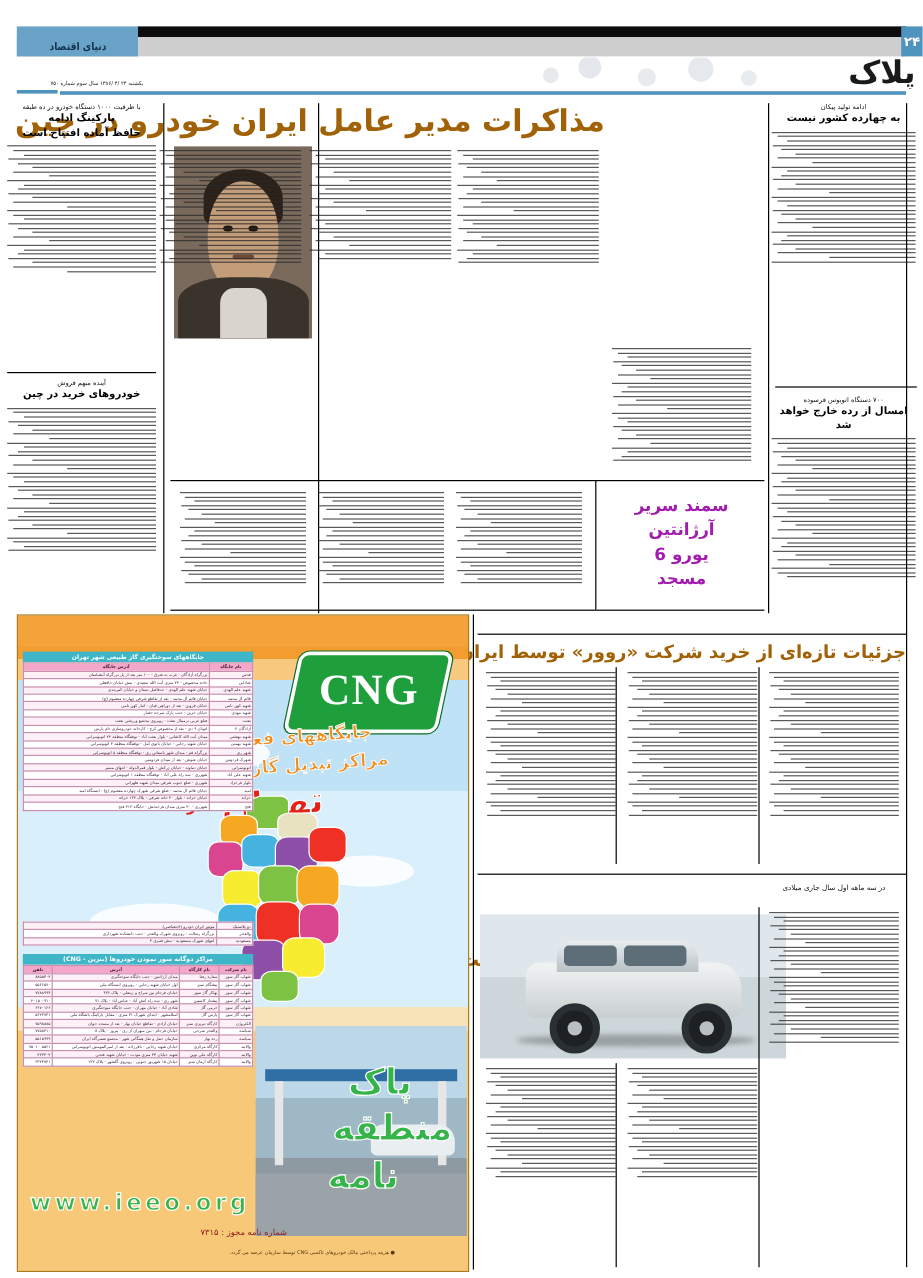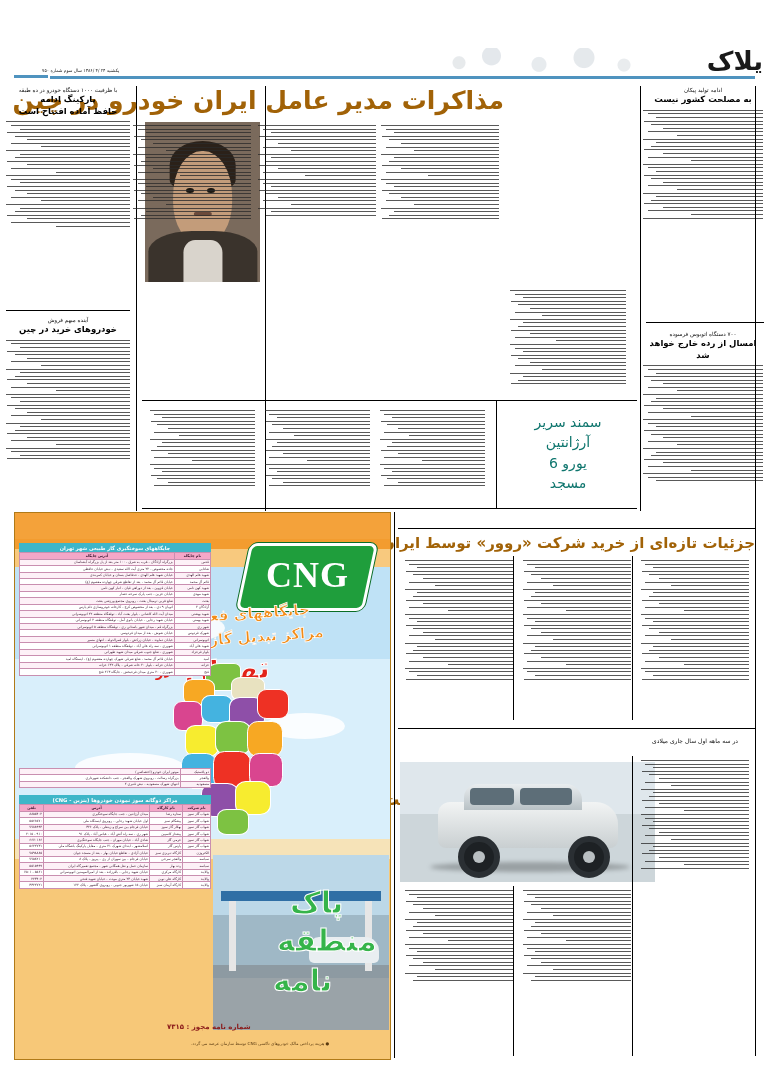--- a/index.html
+++ b/index.html
@@ -60,21 +60,21 @@
   .photo .body{position:absolute;left:50%;bottom:0;transform:translateX(-50%);
      width:95%;height:32%;background:#3a332c;border-radius:40% 40% 0 0;}
   .photo .shirt{position:absolute;left:50%;bottom:0;transform:translateX(-50%);
      width:34%;height:26%;background:#d9d4cc;border-radius:30% 30% 0 0;}
   .photo .mouth{position:absolute;left:50%;top:56%;transform:translateX(-50%);
      width:16%;height:3%;background:#6b4a3a;border-radius:2px;}
   .photo .eyeL,.photo .eyeR{position:absolute;top:41%;width:7%;height:3.5%;background:#1d1913;border-radius:50%;}
   .photo .eyeL{left:36%}.photo .eyeR{left:54%}
 
   
-  .boxhead{position:absolute;font-size:14px;font-weight:normal;text-align:center;line-height:1.45;color:#0f766e;}
+  .boxhead{position:absolute;font-size:14px;font-weight:bold;text-align:center;line-height:1.45;color:#a21caf;}
 
   
   .cng-ad{position:absolute;left:14px;top:512px;width:375px;height:546px;overflow:hidden;
     border:1px solid #b07a18;background:
       linear-gradient(#f4a23a 0 26px,#fbd79a 26px 60px,#cfe8f7 60px 330px,#f7c878 330px 546px);}
   .cng-sky{position:absolute;left:0;top:26px;width:375px;height:320px;
     background:linear-gradient(#f39c2f 0 10px,#f8c97e 10px 28px,#bfe2f6 28px 120px,#d9effb 120px 300px,#f6e3b8 300px 320px);}
   .cloud{position:absolute;background:#fff;border-radius:50%;opacity:.85;}
   .cng-badge{position:absolute;left:228px;top:30px;width:122px;height:62px;
     background:#1f9e3c;transform:skewX(-12deg);border:3px solid #fff;border-radius:8px;
@@ -99,21 +99,21 @@
   .tbl2-title{background:#3fb6c8;color:#fff;font-size:5.2px;font-weight:bold;text-align:center;padding:1.5px;}
   .station-img{position:absolute;left:198px;top:342px;width:176px;height:175px;
     background:linear-gradient(#bcd8e8 0 60px,#9fb8c6 60px 110px,#8d9aa2 110px 175px);overflow:hidden;}
   .si-roof{position:absolute;left:8px;top:36px;width:160px;height:10px;background:#2f6fa5;}
   .si-post{position:absolute;top:46px;width:7px;height:70px;background:#e6e6e6;}
   .si-ground{position:absolute;left:0;bottom:0;width:176px;height:52px;background:#9aa3a8;}
   .si-car{position:absolute;left:96px;top:82px;width:70px;height:26px;background:#e9eef1;border-radius:10px 14px 5px 5px;}
   .big-green{position:absolute;font-weight:bold;color:#35b44a;-webkit-text-stroke:1px #fff;}
   .ieeo{position:absolute;left:8px;top:968px;}
   .ad-note{position:absolute;font-size:4.2px;color:#5a3a10;}
-  .permit{position:absolute;font-size:7px;font-weight:bold;color:#8b1a1a;}
+  .permit{position:absolute;font-size:7px;font-weight:normal;color:#8b1a1a;}
 
   
   .ford{position:absolute;left:400px;top:762px;width:255px;height:120px;
     background:linear-gradient(#dfe7ec 0 52px,#cdd6da 52px 120px);overflow:hidden;border:0;}
   .ford .suv-body{position:absolute;left:38px;top:40px;width:180px;height:46px;
     background:linear-gradient(#f2f4f4,#c9cfd1);border-radius:12px 22px 8px 8px;}
   .ford .suv-cab{position:absolute;left:64px;top:22px;width:118px;height:26px;
     background:linear-gradient(#e9edef,#b8c1c5);border-radius:14px 16px 0 0;}
   .ford .glass{position:absolute;top:26px;height:17px;background:#5d6e78;border-radius:4px;}
   .ford .wheel{position:absolute;top:74px;width:30px;height:30px;border-radius:50%;
@@ -121,20 +121,28 @@
   .ford .hub{position:absolute;left:50%;top:50%;transform:translate(-50%,-50%);
     width:12px;height:12px;border-radius:50%;background:#b9bfc2;}
   .ford .shadow{position:absolute;left:30px;top:100px;width:200px;height:10px;
     background:rgba(0,0,0,.25);border-radius:50%;filter:blur(2px);}
 </style>
 </head>
 <body>
 
 <div class="page">
 
+  <div class="masthead">
+    <div class="mast-black"></div>
+    <div class="mast-grey"></div>
+    <div class="mast-logo">
+      <span>دنیای اقتصاد</span>
+    </div>
+    <div class="pagenum">۲۴</div>
+  </div>
 
   <div class="section-band">
     <div class="globe"></div>
     <div class="section-title">پلاک</div>
   </div>
   <div class="dash-left"></div>
   <div class="dateline">یکشنبه ۲۴ /۴ /۱۳۸۶ سال سوم شماره ۷۵۰</div>
   <div class="rule-blue" style="left:50px;width:705px;"></div>
 
   <div class="vline" style="left:136px;top:86px;height:425px;"></div>
@@ -148,21 +156,21 @@
     <div class="face"></div>
     <div class="eyeL"></div>
     <div class="eyeR"></div>
     <div class="mouth"></div>
     <div class="body"></div>
     <div class="shirt"></div>
   </div>
 
   <div class="col" style="right:6px;top:86px;width:120px;">
     <div class="kicker">ادامه تولید پیکان</div>
-    <div class="hl-small" style="margin-bottom:4px;">به مصلحت کشور نیست</div>
+    <div class="hl-small" style="margin-bottom:4px;">به چهارده کشور نیست</div>
     <div class="lines">
         <div class="ln s1"></div>
         <div class="ln s2"></div>
         <div class="ln s3"></div>
         <div class="ln s4"></div>
         <div class="ln s6"></div>
         <div class="ln s7"></div>
         <div class="ln s2"></div>
         <div class="ln s5"></div>
         <div class="ln s1"></div>
@@ -1002,18 +1010,19 @@
       <div class="si-post" style="left:16px;"></div>
       <div class="si-post" style="left:152px;"></div>
       <div class="si-ground"></div>
       <div class="si-car"></div>
     </div>
 
     <div class="big-green" style="left:275px;top:372px;font-size:30px;">پاک</div>
     <div class="big-green" style="left:262px;top:410px;font-size:30px;">منطقه</div>
     <div class="big-green" style="left:258px;top:450px;font-size:30px;">نامه</div>
 
+    <div class="big-green ieeo" style="left:10px;top:478px;font-size:19px;letter-spacing:3px;">www.ieeo.org</div>
 
     <div class="ad-note" style="left:120px;top:528px;width:250px;text-align:center;">● هزینه پرداختی مالک خودروهای تاکسی CNG توسط سازمان عرضه می گردد.</div>
     <div class="permit" style="left:152px;top:510px;">شماره نامه مجوز : ۷۳۱۵</div>
   </div>
 
 </div>
 
 </body></html>

